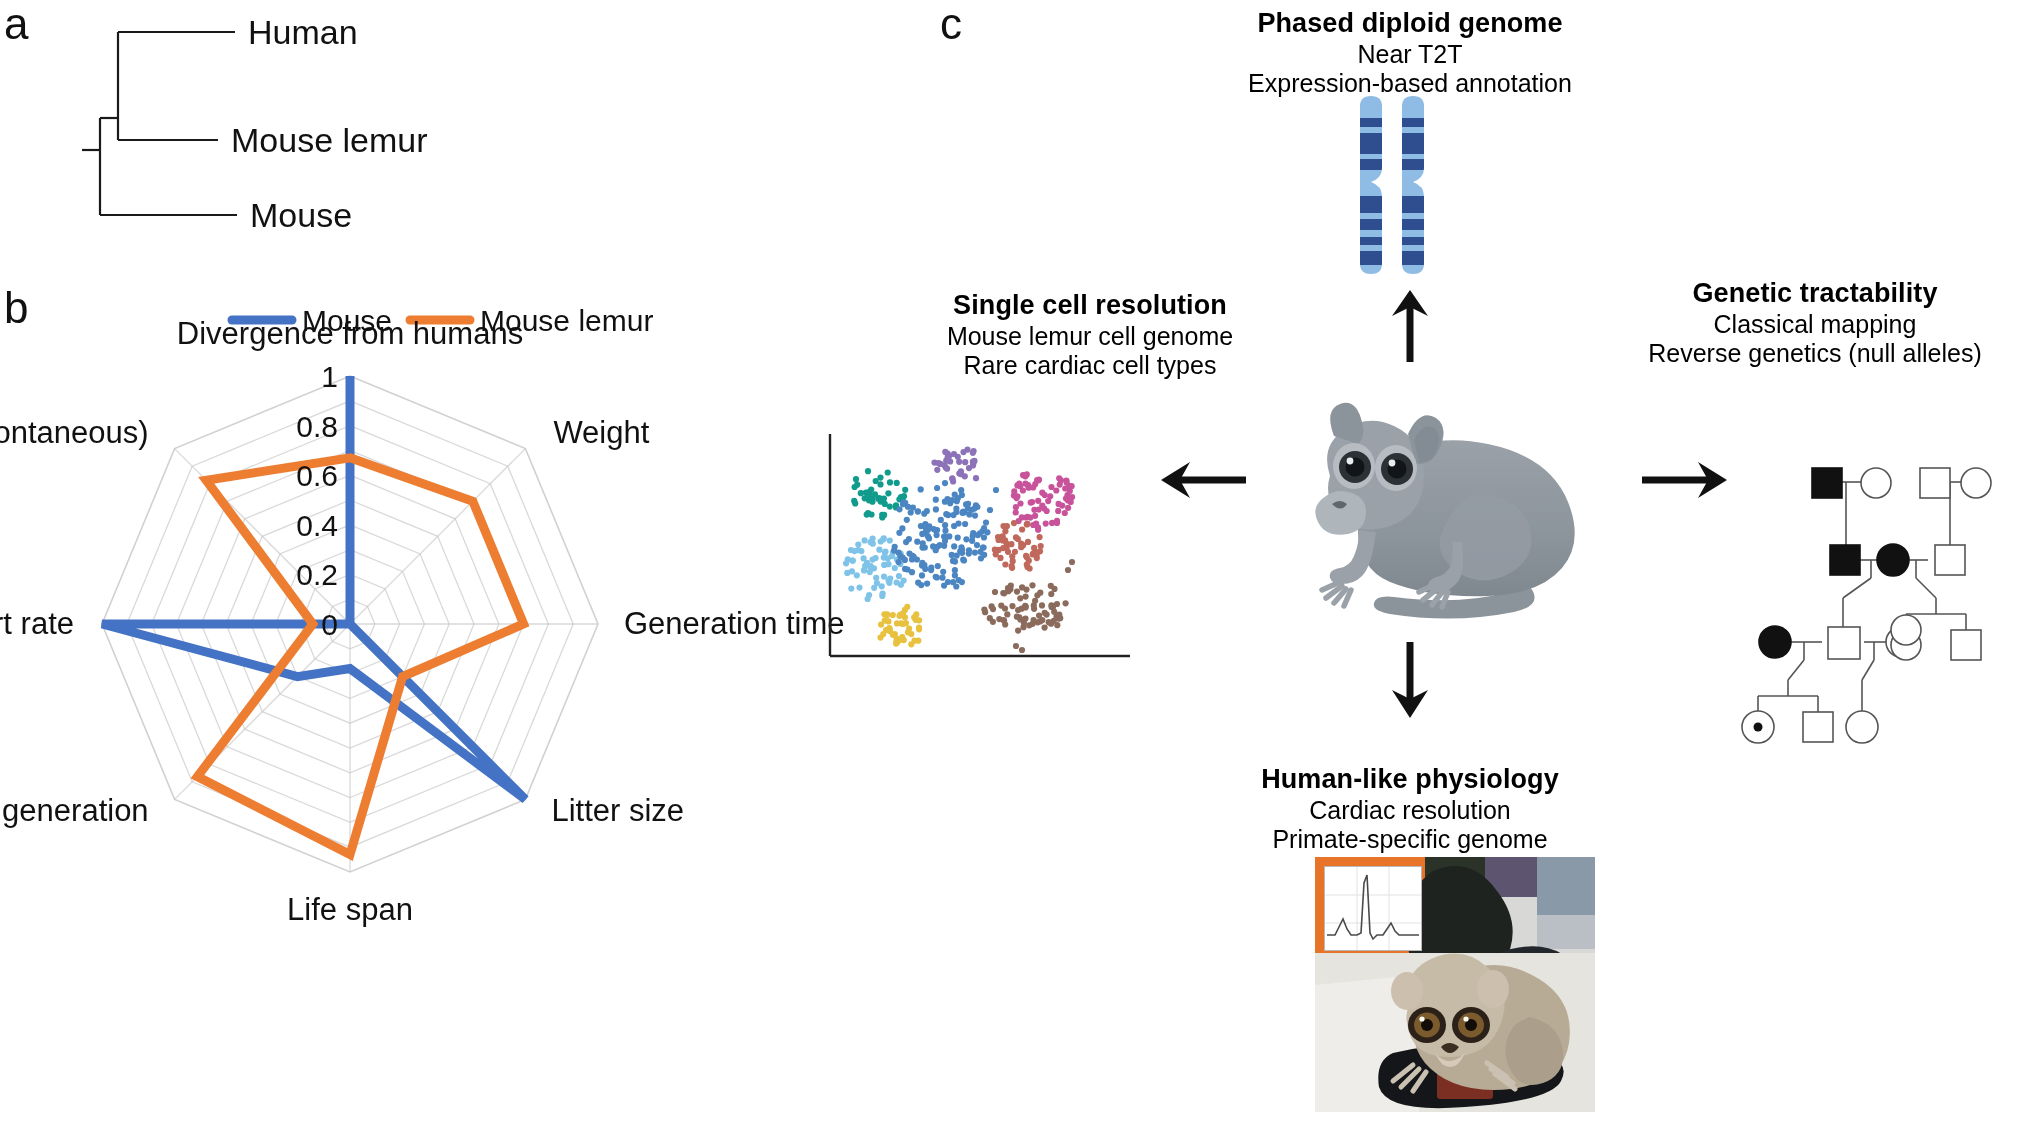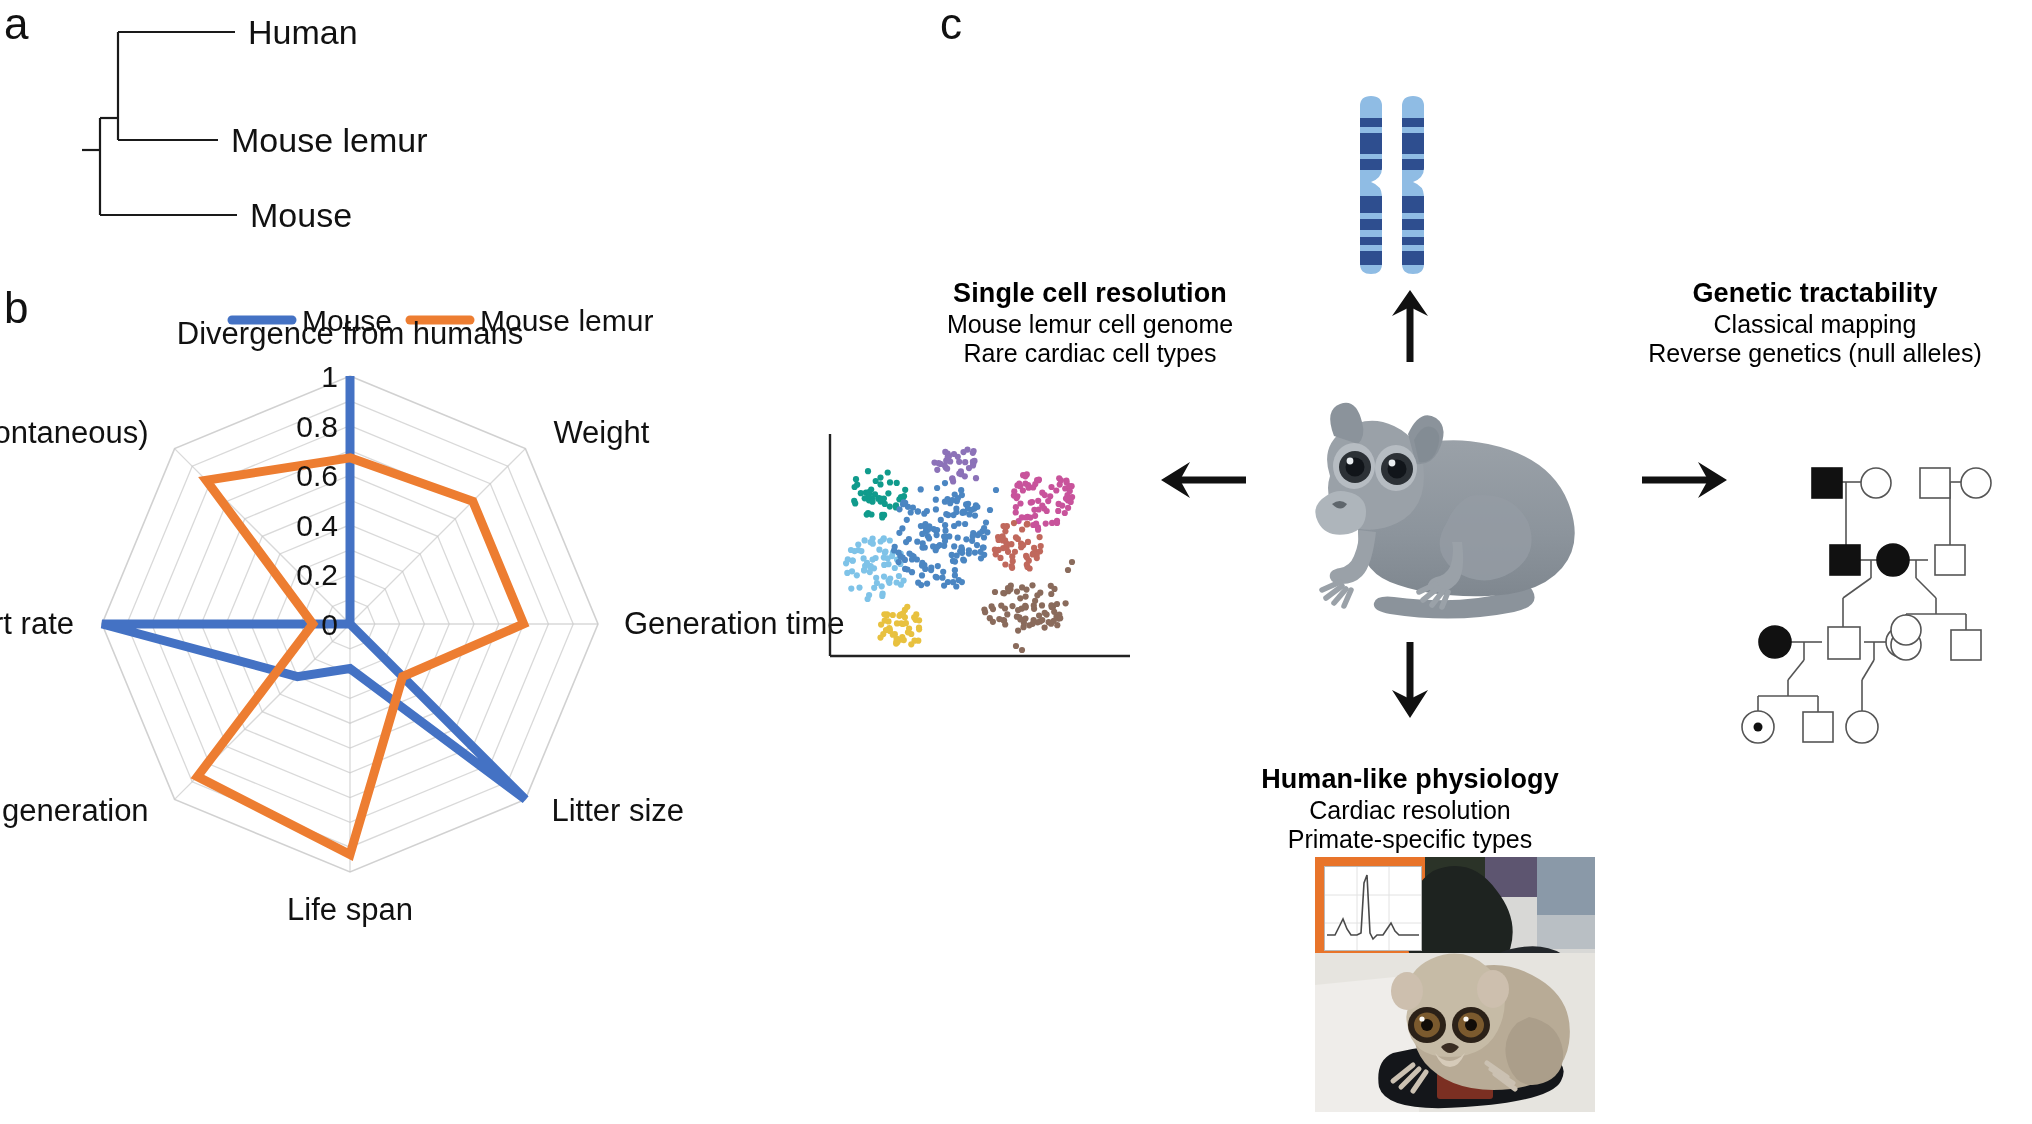--- a/index.html
+++ b/index.html
@@ -101,20 +101,25 @@
         <text x="148.6" y="497.4" font-size="31" fill="#111" text-anchor="end" font-family="Liberation Sans, sans-serif">Cost per generation</text>
         <text x="74.0" y="310.0" font-size="31" fill="#111" text-anchor="end" font-family="Liberation Sans, sans-serif">Heart rate</text>
         <text x="148.6" y="118.6" font-size="31" fill="#111" text-anchor="end" font-family="Liberation Sans, sans-serif">CVD (spontaneous)</text>
       </g>
   </svg>
 </div>
 
 <div id="panel-c">
   <span class="panel-letter" style="left:0px;top:2px;">c</span>
 
+  <div class="blk" style="left:150px;top:8px;width:640px;">
+    <div class="txt-title">Phased diploid genome</div>
+    <div class="txt-sub">Near T2T</div>
+    <div class="txt-sub">Expression-based annotation</div>
+  </div>
 
   <svg style="position:absolute;left:400px;top:96px;" width="140" height="180" viewBox="0 0 140 180">
     <defs>
       <clipPath id="chrA">
           <path d="M20 10 q0-10 11-10 q11 0 11 10 L42 72 q0 10 -11 14 q11 4 11 14 L42 168 q0 10 -11 10 q-11 0 -11 -10 Z"></path>
         </clipPath>
       <clipPath id="chrB">
           <path d="M62 10 q0-10 11-10 q11 0 11 10 L84 72 q0 10 -11 14 q11 4 11 14 L84 168 q0 10 -11 10 q-11 0 -11 -10 Z"></path>
         </clipPath>
     </defs>
@@ -138,21 +143,21 @@
       <rect x="60" y="141" width="26" height="8" fill="#2E4E8F"></rect>
       <rect x="60" y="155" width="26" height="14" fill="#2E4E8F"></rect>
     </g>
   </svg>
 
   <svg style="position:absolute;left:440px;top:288px;" width="60" height="76" viewBox="0 0 60 76">
     <line x1="30" y1="74" x2="30" y2="14" stroke="#111" stroke-width="7"></line>
     <path d="M30 2 L48 28 L30 19 L12 28 Z" fill="#111"></path>
   </svg>
 
-  <div class="blk" style="left:-130px;top:278px;width:560px;">
+  <div class="blk" style="left:-130px;top:290px;width:560px;">
     <div class="txt-title">Single cell resolution</div>
     <div class="txt-sub">Mouse lemur cell genome</div>
     <div class="txt-sub">Rare cardiac cell types</div>
   </div>
 
   <svg id="umap-svg" style="position:absolute;left:-120px;top:428px;" width="320" height="240" viewBox="0 0 320 240">
     <line x1="10" y1="6" x2="10" y2="228" stroke="#222" stroke-width="2.4"></line>
     <line x1="10" y1="228" x2="310" y2="228" stroke="#222" stroke-width="2.4"></line>
     <g id="umap-points">
         <circle cx="40.8" cy="65.2" r="3.1" fill="#109B8C"></circle>
@@ -827,21 +832,21 @@
   </svg>
 
   <svg style="position:absolute;left:440px;top:640px;" width="60" height="80" viewBox="0 0 60 80">
     <line x1="30" y1="2" x2="30" y2="62" stroke="#111" stroke-width="7"></line>
     <path d="M30 78 L48 50 L30 59 L12 50 Z" fill="#111"></path>
   </svg>
 
   <div class="blk" style="left:130px;top:764px;width:680px;">
     <div class="txt-title">Human-like physiology</div>
     <div class="txt-sub">Cardiac resolution</div>
-    <div class="txt-sub">Primate-specific types</div>
+    <div class="txt-sub">Primate-specific genome</div>
   </div>
 
   <div class="photo-frame" style="left:375px;top:857px;width:280px;height:255px;">
     <svg width="280" height="255" viewBox="0 0 280 255">
 
       <rect x="0" y="0" width="280" height="255" fill="#d8d8d6"></rect>
       <rect x="0" y="0" width="110" height="96" fill="#e8742a"></rect>
       <rect x="110" y="0" width="60" height="120" fill="#2b3328"></rect>
       <rect x="170" y="0" width="52" height="40" fill="#5d5570"></rect>
       <rect x="222" y="0" width="58" height="58" fill="#8a99a8"></rect>

